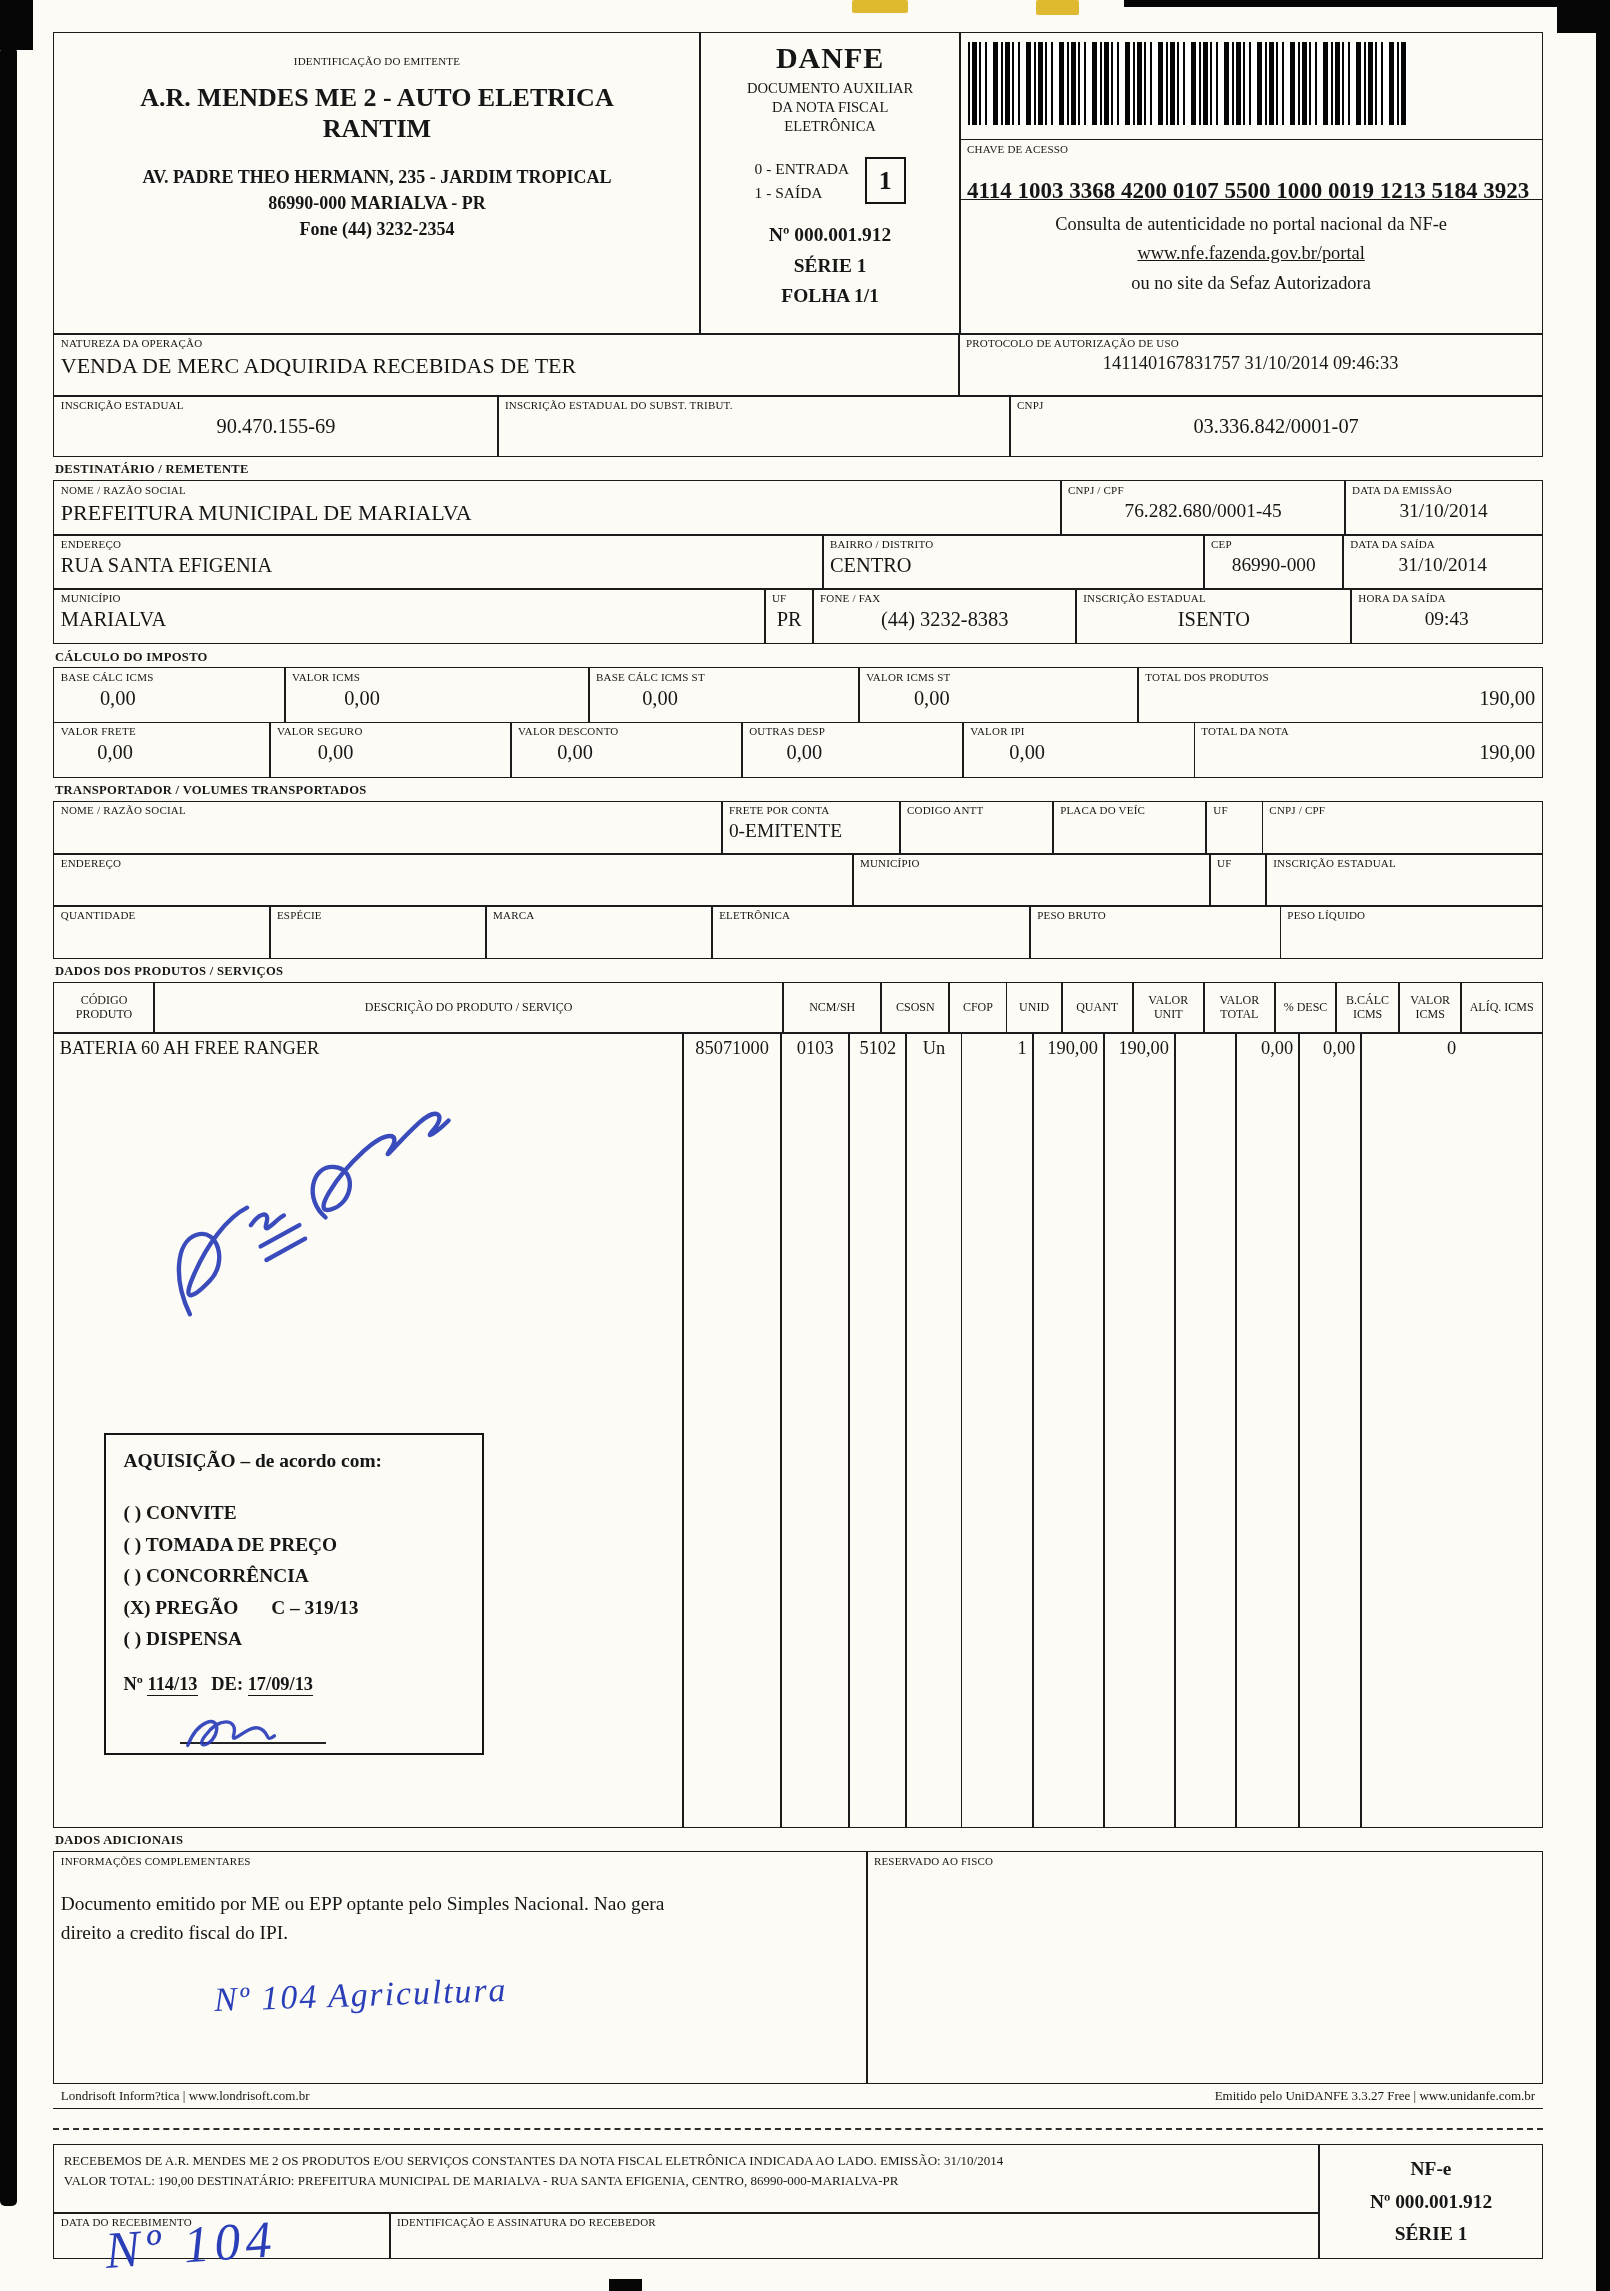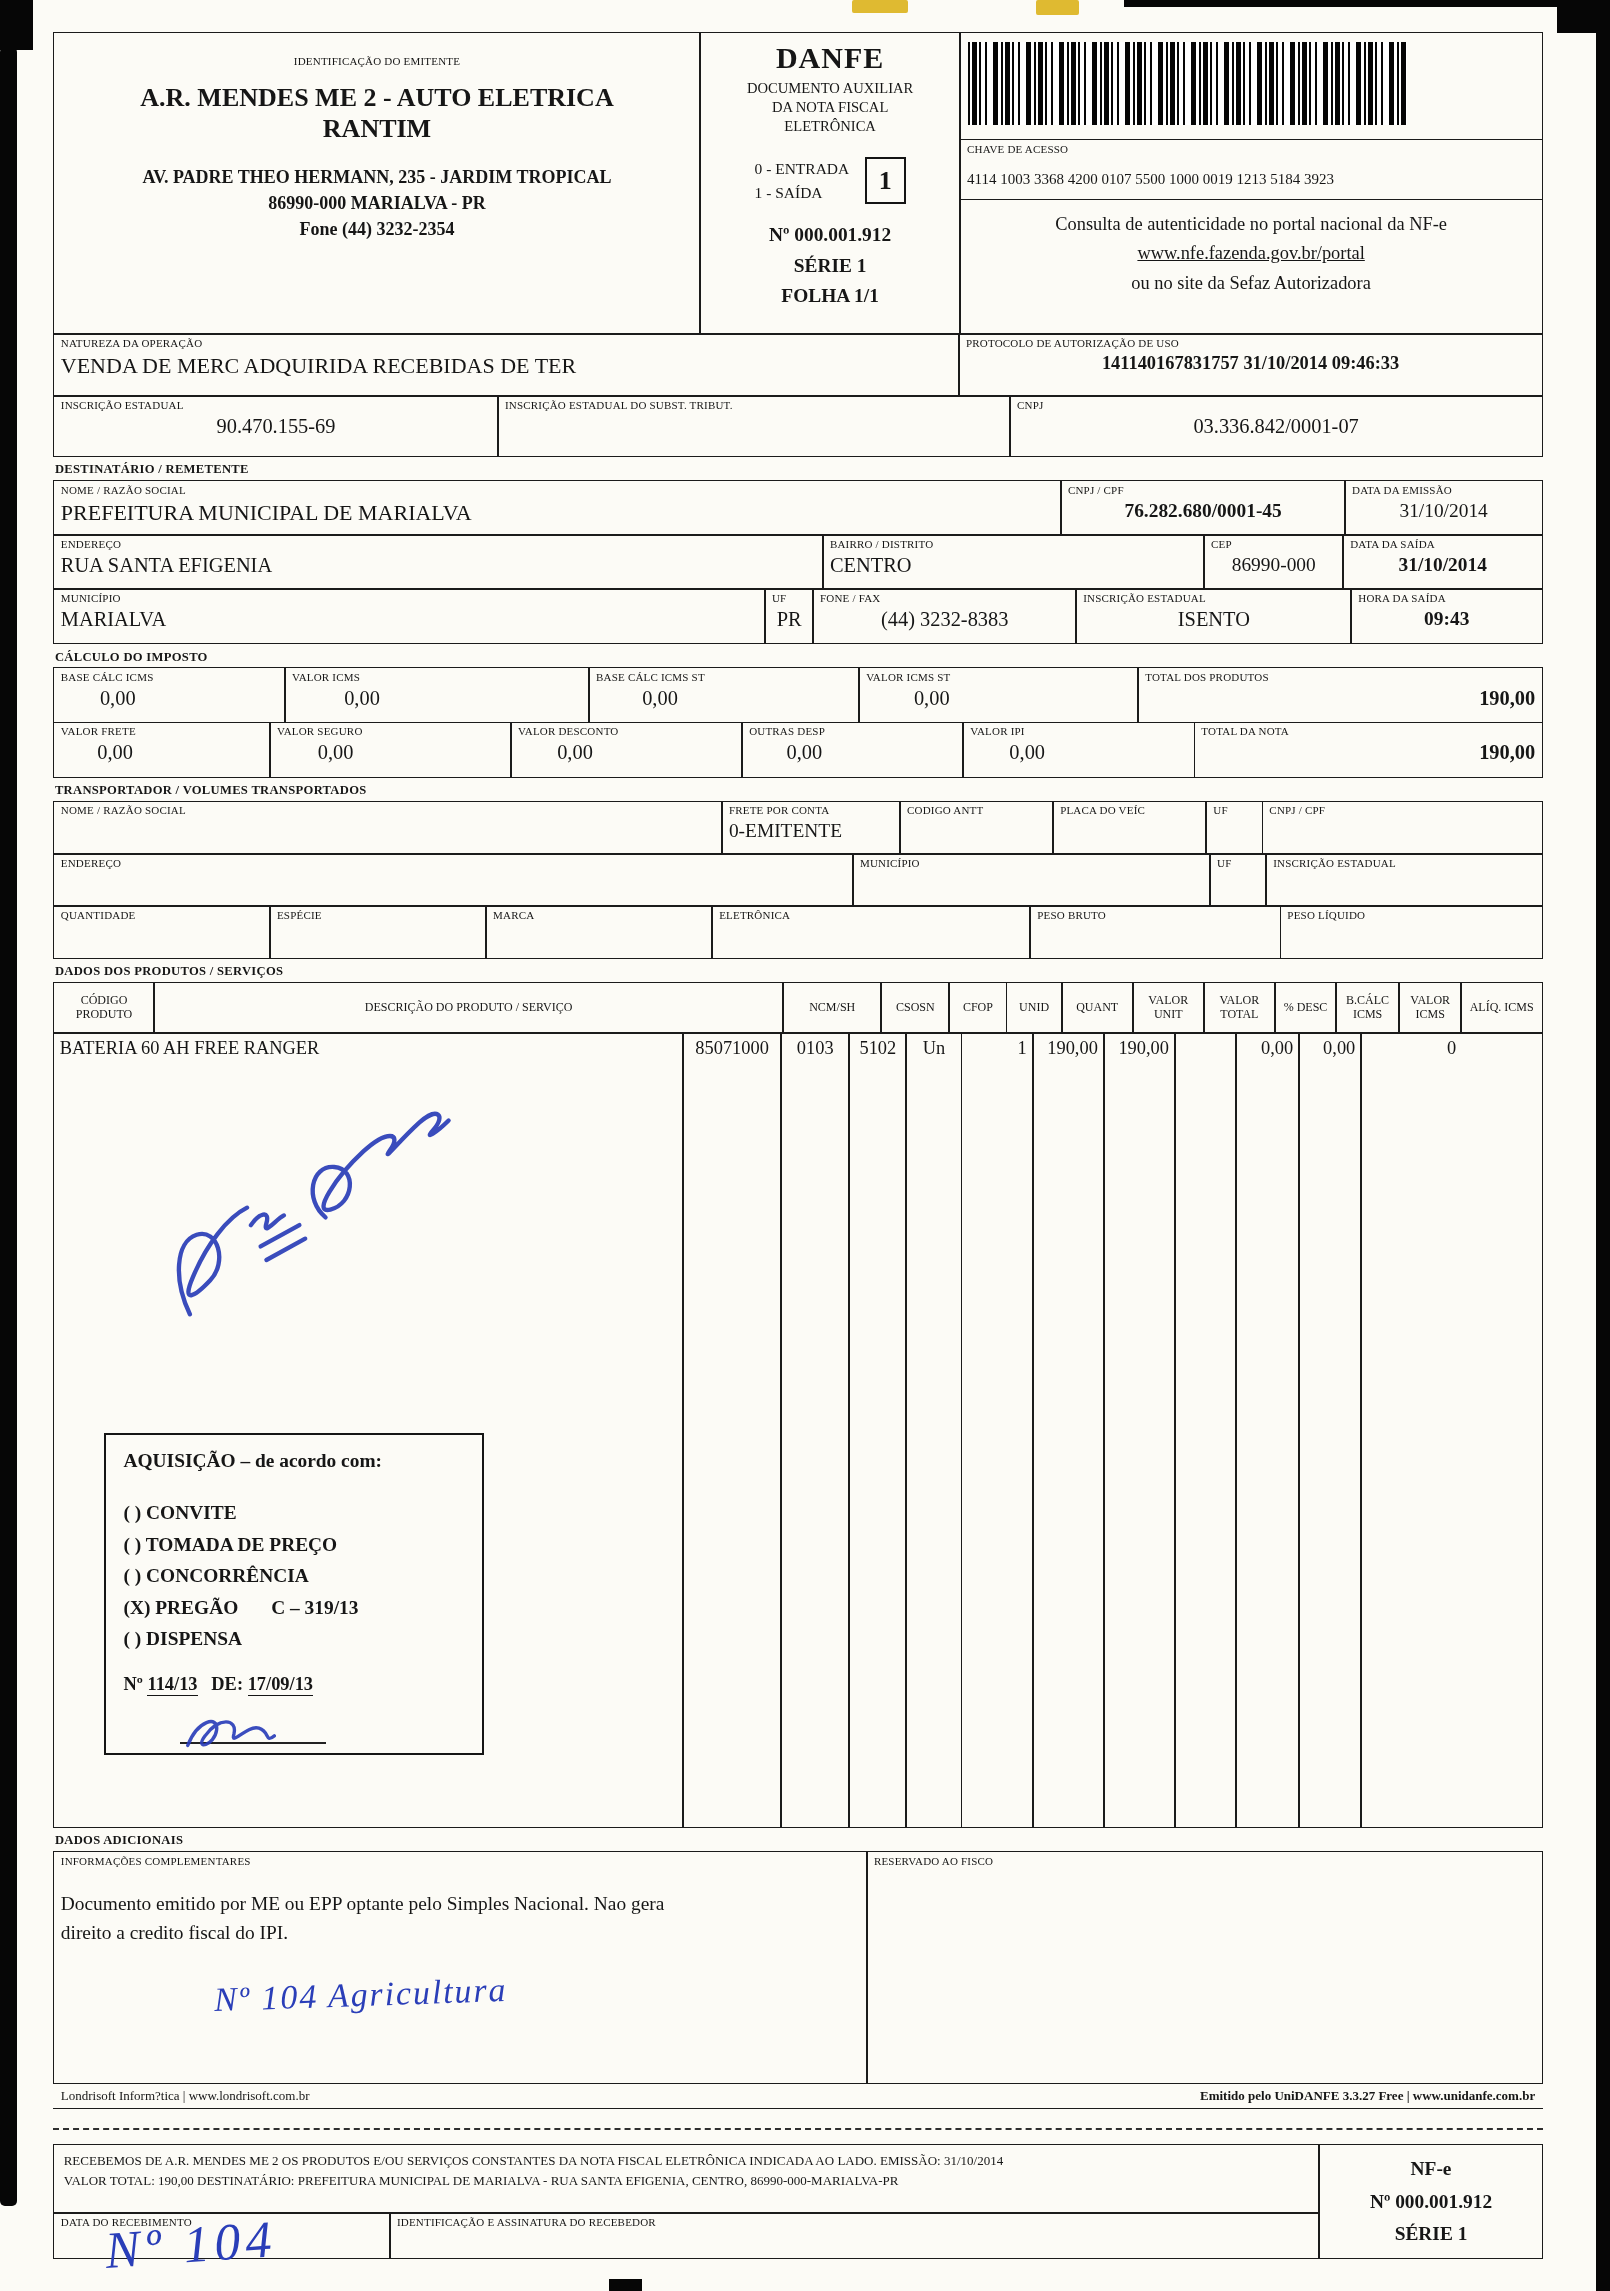--- a/index.html
+++ b/index.html
@@ -11,21 +11,21 @@
     font-family:"Liberation Serif", serif;
   }
   .content { position:absolute; left:53px; top:32px; width:1490px; }
 
   .row { display:flex; align-items:stretch; }
   .row.mt { margin-top:-1.9px; }
   .fb { border:1.9px solid #1b1b1b; padding:2.9px 6.8px 1.9px; position:relative; background:transparent; }
   .row > .fb + .fb { margin-left:-1.9px; }
   .flabel { font-size:11px; line-height:1.15; letter-spacing:0.2px; white-space:nowrap; overflow:hidden; }
   .fval  { font-size:20.4px; line-height:1.15; margin-top:2.9px; white-space:nowrap; }
-  .b { font-weight:bold; }
+  .b { font-weight:normal; }
   .tc { text-align:center; }
   .tr { text-align:right; }
   .v23 { font-size:22px; } .v20 { font-size:19.4px; } .v19 { font-size:18.4px; }
   .indent { padding-left:18%; }
 
   .sect { height:23px; display:flex; align-items:flex-end; padding:0 1.9px 2.9px;
           font-weight:bold; font-size:12.6px; letter-spacing:0.3px; }
 
   
   .emit { text-align:center; padding-top:22px; }
@@ -39,21 +39,21 @@
   .tipo-box { width:41px; height:47px; border:2.9px solid #141414; display:flex; align-items:center;
               justify-content:center; font-size:26px; font-weight:bold; }
   .danfe-num { font-weight:bold; font-size:19.4px; margin-top:15.5px; line-height:1.55; }
 
   .hd-chave { padding:0; display:flex; flex-direction:column; }
   .bc-area { height:107px; border-bottom:1.9px solid #1b1b1b; padding:8.7px 7.8px; }
   .barcode { width:439px; height:83px; background:
       repeating-linear-gradient(90deg,#050505 0 1.9px,#fff 1.9px 3.9px,#050505 3.9px 8.7px,#fff 8.7px 10.7px,
       #050505 10.7px 12.6px,#fff 12.6px 17.5px,#050505 17.5px 19.4px,#fff 19.4px 25px,#050505 25px 30px,#fff 30px 33px); }
   .chv { height:60px; border-bottom:1.9px solid #1b1b1b; padding:2.9px 6.8px; }
-  .chv-val { font-weight:normal; font-size:15px; margin-top:15px; white-space:nowrap; }
+  .chv-val { font-weight:bold; font-size:23px; margin-top:22px; white-space:nowrap; }
   .cons { padding:9.7px 5.8px; text-align:center; font-size:18.4px; line-height:1.6; flex:1; }
   .link { text-decoration:underline; }
 
   
   .ph { border:1.9px solid #1b1b1b; display:flex; align-items:center; justify-content:center;
         text-align:center; font-size:12px; line-height:1.15; padding:1.9px 2.9px; }
   .row > .ph + .ph { margin-left:-1.9px; }
   .pc { border:1.9px solid #1b1b1b; padding:4.9px 5.8px; font-size:18.4px; }
   .row > .pc + .pc { margin-left:-1.9px; }
 

